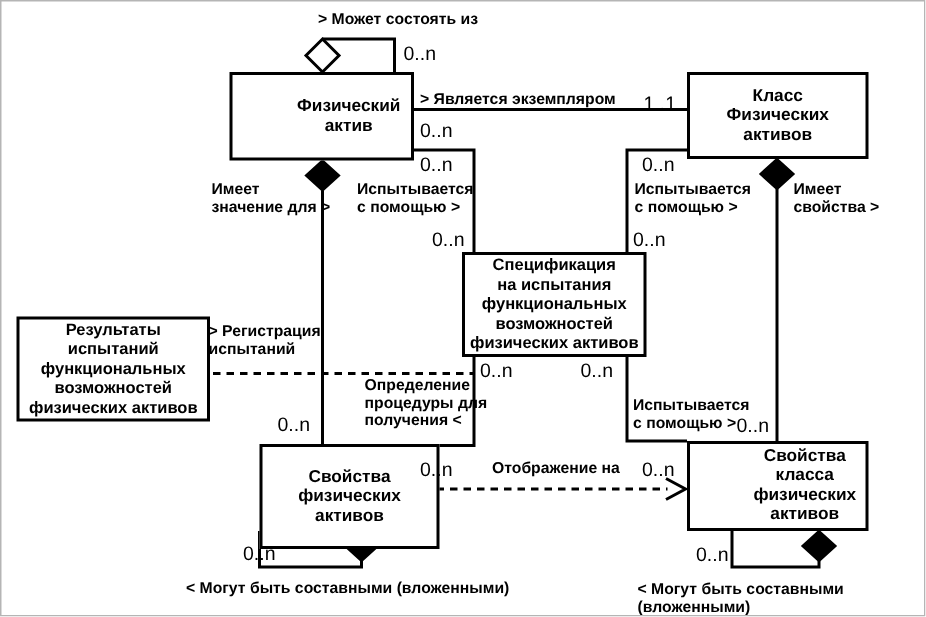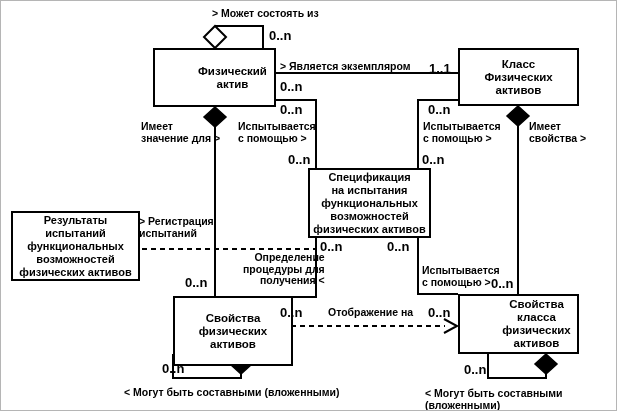--- a/index.html
+++ b/index.html
@@ -13,21 +13,21 @@
     position:absolute;border:2px solid #000;background:#fff;
     display:flex;align-items:center;justify-content:center;
     text-align:center;font-weight:bold;font-size:11.5px;line-height:13px;
     white-space:pre-line;box-sizing:border-box;
   }
   .lbl{
     position:absolute;font-weight:bold;font-size:10.5px;line-height:11.5px;
     white-space:pre-line;
   }
   .mult{
-    position:absolute;font-weight:bold;font-size:13px;line-height:13px;
+    position:absolute;font-weight:normal;font-size:13px;line-height:13px;
     white-space:nowrap;
   }
 </style>
 </head>
 <body>
 
 <div id="canvas">
 
   <svg class="wires" viewBox="0 0 617 411" xmlns="http://www.w3.org/2000/svg">
 
@@ -89,21 +89,21 @@
   <div class="lbl" style="left:140px;top:120px;">Имеет
 значение для &gt;</div>
   <div class="lbl" style="left:237px;top:120px;">Испытывается
 с помощью &gt;</div>
   <div class="lbl" style="left:422px;top:120px;">Испытывается
 с помощью &gt;</div>
   <div class="lbl" style="left:528px;top:120px;">Имеет
 свойства &gt;</div>
   <div class="lbl" style="left:138px;top:215px;">&gt; Регистрация
 испытаний</div>
-  <div class="lbl" style="left:242px;top:251px;text-align:right;">Определение
+  <div class="lbl" style="left:242px;top:251px;">Определение
 процедуры для
 получения &lt;</div>
   <div class="lbl" style="left:421px;top:264px;">Испытывается
 с помощью &gt;</div>
   <div class="lbl" style="left:327px;top:306px;">Отображение на</div>
   <div class="lbl" style="left:123px;top:386px;">&lt; Могут быть составными (вложенными)</div>
   <div class="lbl" style="left:424px;top:387px;">&lt; Могут быть составными (вложенными)</div>
 
   <div class="mult" style="left:268px;top:28px;">0..n</div>
   <div class="mult" style="left:428px;top:61px;">1..1</div>

